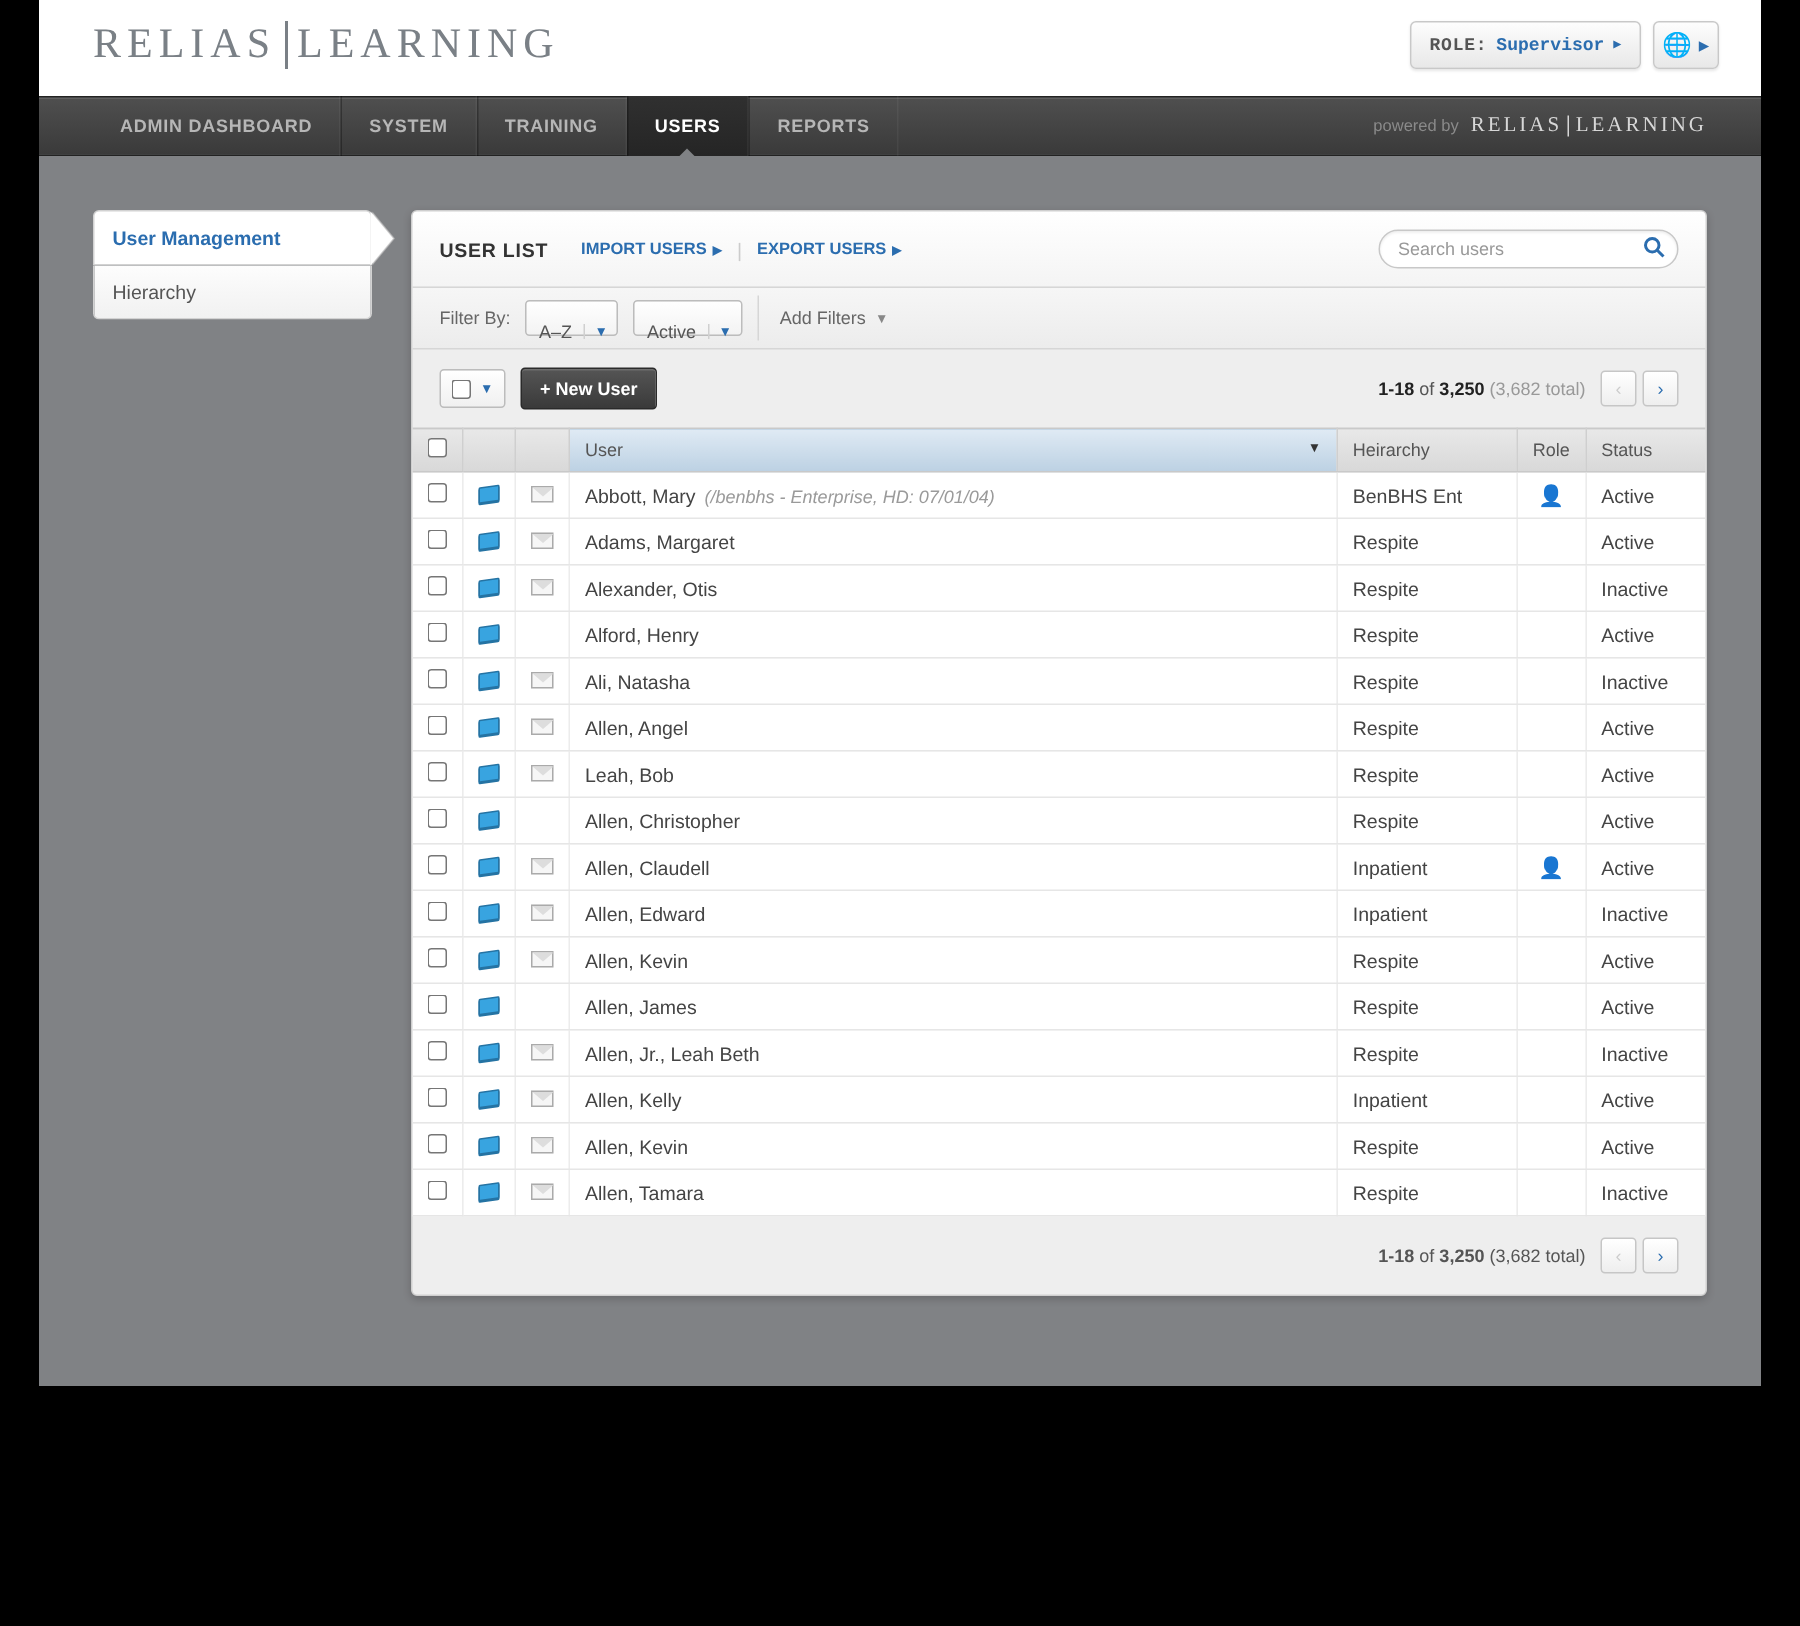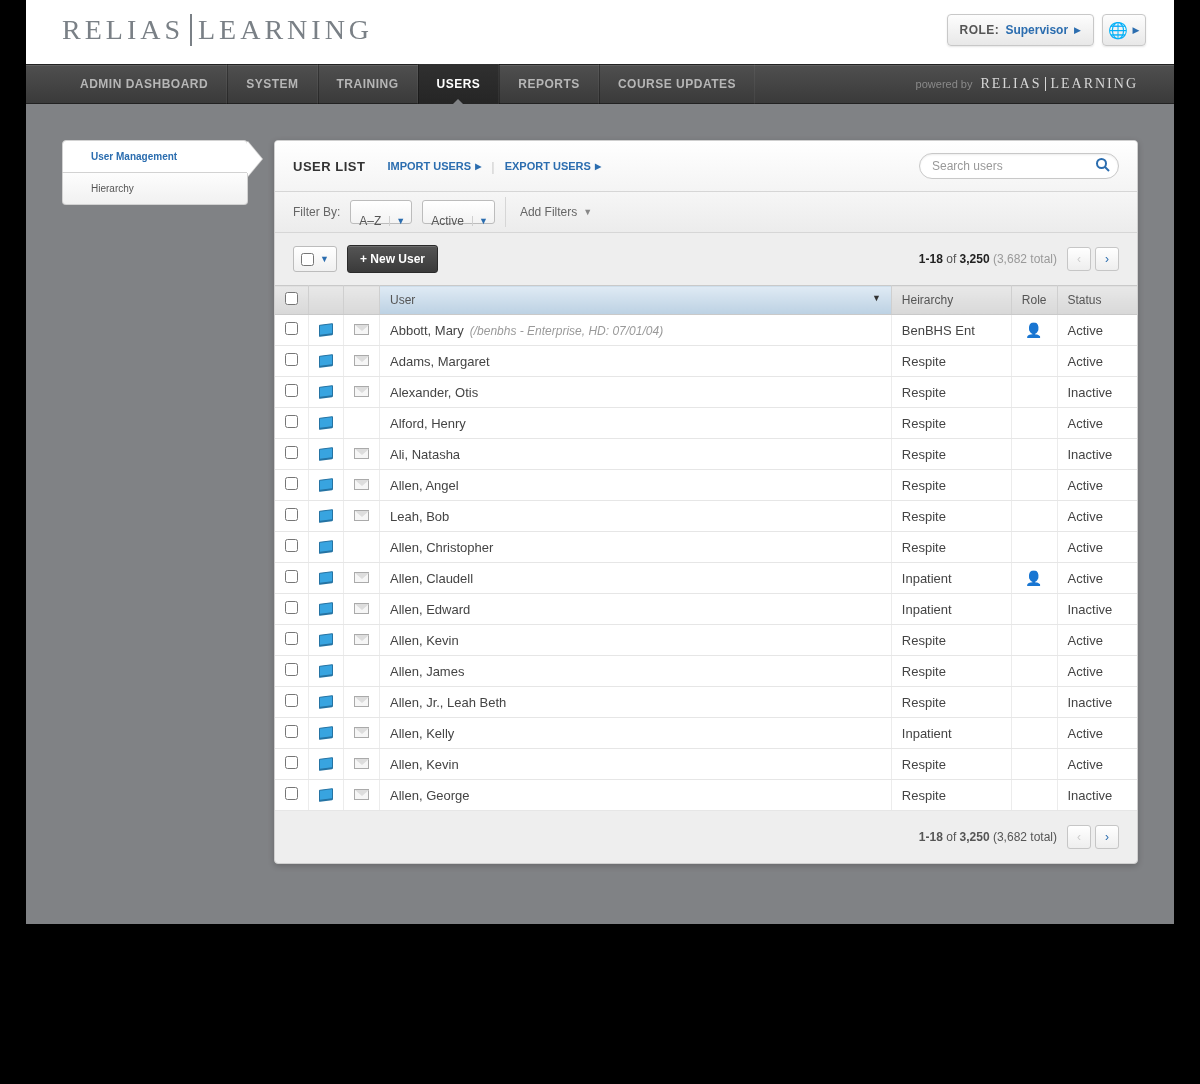--- a/index.html
+++ b/index.html
@@ -7,36 +7,36 @@
 .page { width:1148px; margin:0 auto; background:#808285; }
 .topbar { background:#fff; padding:14px 28px 18px 36px; }
 .top-links { text-align:right; font-size:12px; color:#999; margin-bottom:14px; }
 .top-links .welcome { color:#1a1a1a; font-weight:bold; }
 .top-links .sep { color:#ccc; margin:0 5px; }
 .top-links a { color:#888; text-decoration:none; cursor:pointer; }
 .top-row { display:flex; justify-content:space-between; align-items:center; }
 .logo { font-family: "Times New Roman", serif; font-size:28px; letter-spacing:4px; color:#7a8086; font-weight:400; display:flex; align-items:center; }
 .logo .div { border-left:2px solid #7a8086; height:32px; margin:0 6px; }
 .role-group { display:flex; gap:8px; }
-.role-btn { background:linear-gradient(#fdfdfd,#e8e8e8); border:1px solid #c8c8c8; border-radius:4px; padding:8px 12px; font-size:12px; cursor:pointer; display:flex; align-items:center; gap:6px; box-shadow:0 1px 2px rgba(0,0,0,.1); }
+.role-btn { background:linear-gradient(#fdfdfd,#e8e8e8); border:1px solid #c8c8c8; border-radius:4px; padding:8px 12px; font-size:12px; cursor:pointer; display:flex; align-items:center; gap:6px; box-shadow:0 1px 2px rgba(0,0,0,.1);font-family:Liberation Mono, monospace; }
 .role-btn .lbl { color:#555; font-weight:bold; letter-spacing:.5px; }
 .role-btn .val { color:#2b6daf; font-weight:bold; }
 .role-btn .tri { color:#2b6daf; font-size:9px; }
 .globe-btn { background:linear-gradient(#fdfdfd,#e8e8e8); border:1px solid #c8c8c8; border-radius:4px; width:44px; display:flex; align-items:center; justify-content:center; gap:4px; cursor:pointer; box-shadow:0 1px 2px rgba(0,0,0,.1); }
 .nav { background:linear-gradient(#4f4f4f,#3a3a3a); display:flex; align-items:center; height:40px; padding:0 36px; border-top:1px solid #222; border-bottom:1px solid #222; box-shadow:inset 0 1px 0 rgba(255,255,255,.1); }
 .nav-item { color:#b6b6b6; font-size:12px; font-weight:bold; letter-spacing:.5px; padding:0 18px; height:40px; line-height:40px; cursor:pointer; border-left:1px solid rgba(0,0,0,.3); border-right:1px solid rgba(255,255,255,.05); position:relative; }
 .nav-item:first-child { border-left:none; }
 .nav-item.active { background:linear-gradient(#303030,#252525); color:#fff; }
 .nav-item.active::after { content:""; position:absolute; bottom:-1px; left:50%; margin-left:-6px; border:6px solid transparent; border-bottom-color:#808285; }
 .nav-right { margin-left:auto; color:#8a8a8a; font-size:11px; display:flex; align-items:center; gap:8px; }
 .nav-right .plogo { font-family:"Times New Roman",serif; letter-spacing:2px; color:#d7d7d7; font-size:14px; display:flex; align-items:center; }
 .nav-right .plogo .pdiv { border-left:1px solid #d7d7d7; height:14px; margin:0 4px; }
 .content { display:flex; padding:36px 0 60px 0; gap:0; }
 .sidemenu { width:186px; margin-left:36px; }
-.sidemenu-item { background:linear-gradient(#fdfdfd,#f1f1f1); border:1px solid #d2d2d2; padding:10px 28px; font-size:10px; color:#555; cursor:pointer; position:relative; }
+.sidemenu-item { background:linear-gradient(#fdfdfd,#f1f1f1); border:1px solid #d2d2d2; padding:10px 12px; font-size:13px; color:#555; cursor:pointer; position:relative; }
 .sidemenu-item:first-child { border-top-left-radius:4px; border-top-right-radius:4px; }
 .sidemenu-item:last-child { border-bottom-left-radius:4px; border-bottom-right-radius:4px; border-top:none; }
 .sidemenu-item.active { color:#2b6daf; font-weight:bold; background:#fff; }
 .sidemenu-item.active::after { content:""; position:absolute; right:-15px; top:0; border-left:15px solid #fff; border-top:18px solid transparent; border-bottom:18px solid transparent; filter:drop-shadow(1px 0 0 #d2d2d2); }
 .panel { flex:1; margin:0 36px 0 26px; background:#eeeeee; border:1px solid #cfcfcf; border-radius:4px; box-shadow:0 2px 6px rgba(0,0,0,.2); overflow:hidden; }
 .panel-head { background:linear-gradient(#fff,#f4f4f4); border-bottom:1px solid #d6d6d6; padding:12px 18px; display:flex; align-items:center; }
 .panel-title { font-size:13px; font-weight:bold; color:#333; letter-spacing:.5px; }
 .act-link { color:#2b6daf; font-size:11px; font-weight:bold; margin-left:22px; cursor:pointer; display:inline-flex; align-items:center; gap:4px; }
 .act-link .tri { font-size:8px; }
 .vline { color:#ccc; margin:0 10px; }
@@ -104,21 +104,20 @@
     </div>
   </div>
 
   <div class="nav" id="nav-bar">
 
     <div class="nav-item">ADMIN DASHBOARD</div>
       <div class="nav-item">SYSTEM</div>
       <div class="nav-item">TRAINING</div>
       <div class="nav-item active">USERS</div>
       <div class="nav-item">REPORTS</div>
-      <div class="nav-item">COURSE UPDATES</div>
       <div class="nav-right">
       <span>powered by</span>
       <span class="plogo">
         <span>RELIAS</span>
         <span class="pdiv"></span>
         <span>LEARNING</span>
       </span>
     </div>
   </div>
 
@@ -336,21 +335,21 @@
               <td class="iconcell"><span class="mail-icon"></span></td>
               <td><span>Allen, Kevin</span></td>
               <td class="hiercell">Respite</td>
               <td class="rolecell"></td>
               <td class="statuscell">Active</td>
             </tr>
             <tr>
               <td class="chkcell"><input type="checkbox" style=""></td>
               <td class="iconcell"><span class="book-icon"></span></td>
               <td class="iconcell"><span class="mail-icon"></span></td>
-              <td><span>Allen, George</span></td>
+              <td><span>Allen, Tamara</span></td>
               <td class="hiercell">Respite</td>
               <td class="rolecell"></td>
               <td class="statuscell">Inactive</td>
             </tr>
           </tbody>
       </table>
 
       <div class="footer-pag">
         <span>
           <b>1-18</b>

